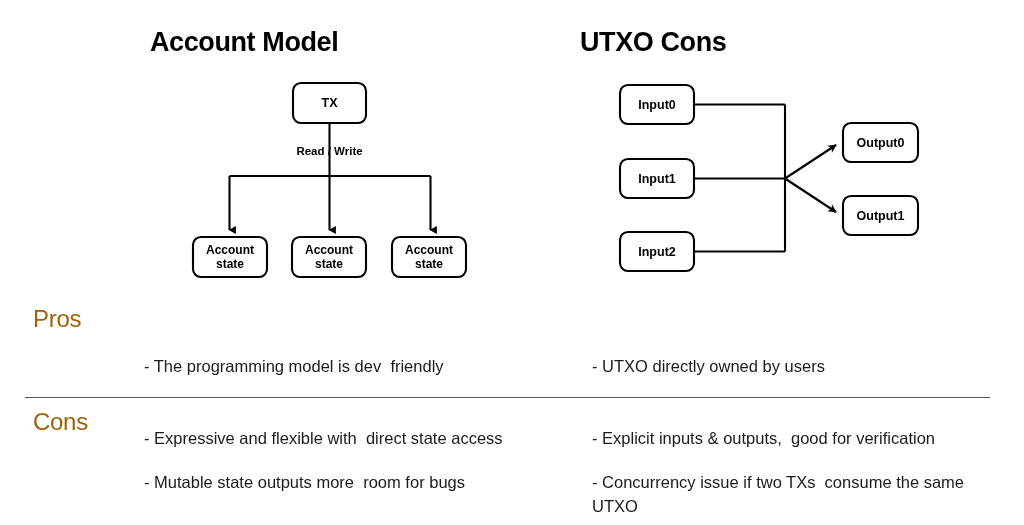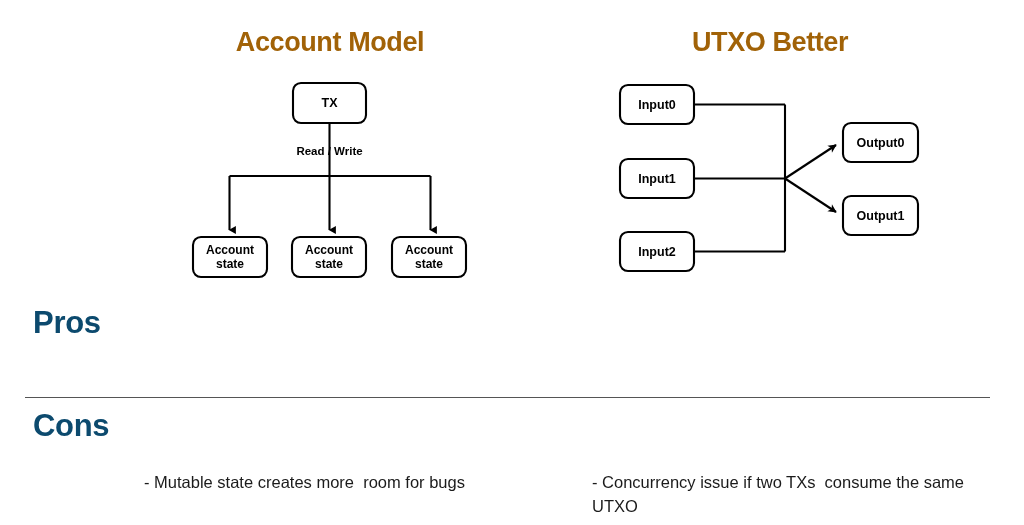--- a/index.html
+++ b/index.html
@@ -18,22 +18,21 @@
     -webkit-font-smoothing: antialiased;
   }
 
   
   .model-title {
     position: absolute;
     top: 27px;
     font-size: 27px;
     font-weight: bold;
     letter-spacing: -0.4px;
-    color: #a16207;
-    text-align: center;
+    color: #000000;
     white-space: nowrap;
   }
   #title-account { left: 150px; width: 360px; }
   #title-utxo    { left: 580px; width: 380px; }
 
   
   #diagram-layer {
     position: absolute;
     left: 0;
     top: 0;
@@ -75,23 +74,23 @@
     font-size: 11.5px;
     font-weight: bold;
     fill: #000000;
     text-anchor: middle;
   }
 
   
   .section-label {
     position: absolute;
     left: 33px;
-    font-size: 31px;
-    font-weight: bold;
-    color: #0c4a6e;
+    font-size: 24px;
+    font-weight: normal;
+    color: #a16207;
     letter-spacing: -0.3px;
   }
   #label-pros { top: 305px; }
   #label-cons { top: 408px; }
 
   .bullet-col {
     position: absolute;
     font-size: 16.5px;
     line-height: 24px;
     color: #1b1b1b;
@@ -110,21 +109,21 @@
     top: 397px;
     width: 965px;
     height: 1px;
     background: #555555;
   }
 </style>
 </head>
 <body>
 
 <div class="model-title" id="title-account">Account Model</div>
-<div class="model-title" id="title-utxo">UTXO Better</div>
+<div class="model-title" id="title-utxo">UTXO Cons</div>
 
 <svg id="diagram-layer" viewBox="0 0 1024 300">
 
   <defs>
     <marker id="arrowhead-down" markerWidth="9" markerHeight="9" refX="4.5" refY="7.6" orient="auto" markerUnits="userSpaceOnUse">
       <path d="M0.6,1.2 L8.4,1.2 L4.5,8.4 Z" fill="#000000"></path>
     </marker>
     <marker id="arrowhead-diag" markerWidth="10" markerHeight="10" refX="8.4" refY="5" orient="auto" markerUnits="userSpaceOnUse">
       <path d="M0.8,0.8 L9.2,5 L0.8,9.2 L3.1,5 Z" fill="#000000"></path>
     </marker>
@@ -200,30 +199,34 @@
     <g>
       <rect class="node-box" x="843" y="196" width="75" height="39" rx="8" ry="8"></rect>
       <text class="node-label" x="880.5" y="216.5">Output1</text>
     </g>
   </g>
 </svg>
 
 <div class="section-label" id="label-pros">Pros</div>
 
 <div class="bullet-col" id="pros-left">
+  <span class="bullet-line">- The programming model is dev  friendly</span>
+  <span class="bullet-line">- Expressive and flexible with  direct state access</span>
 </div>
 
 <div class="bullet-col" id="pros-right">
+  <span class="bullet-line">- UTXO directly owned by users</span>
+  <span class="bullet-line">- Explicit inputs &amp; outputs,  good for verification</span>
 </div>
 
 <div id="section-divider"></div>
 
 <div class="section-label" id="label-cons">Cons</div>
 
 <div class="bullet-col" id="cons-left">
-  <span class="bullet-line">- Mutable state creates more  room for bugs</span>
+  <span class="bullet-line">- Mutable state outputs more  room for bugs</span>
   
 </div>
 
 <div class="bullet-col" id="cons-right">
   <span class="bullet-line">- Concurrency issue if two TXs  consume the same UTXO</span>
   
 </div>
 
 </body></html>

